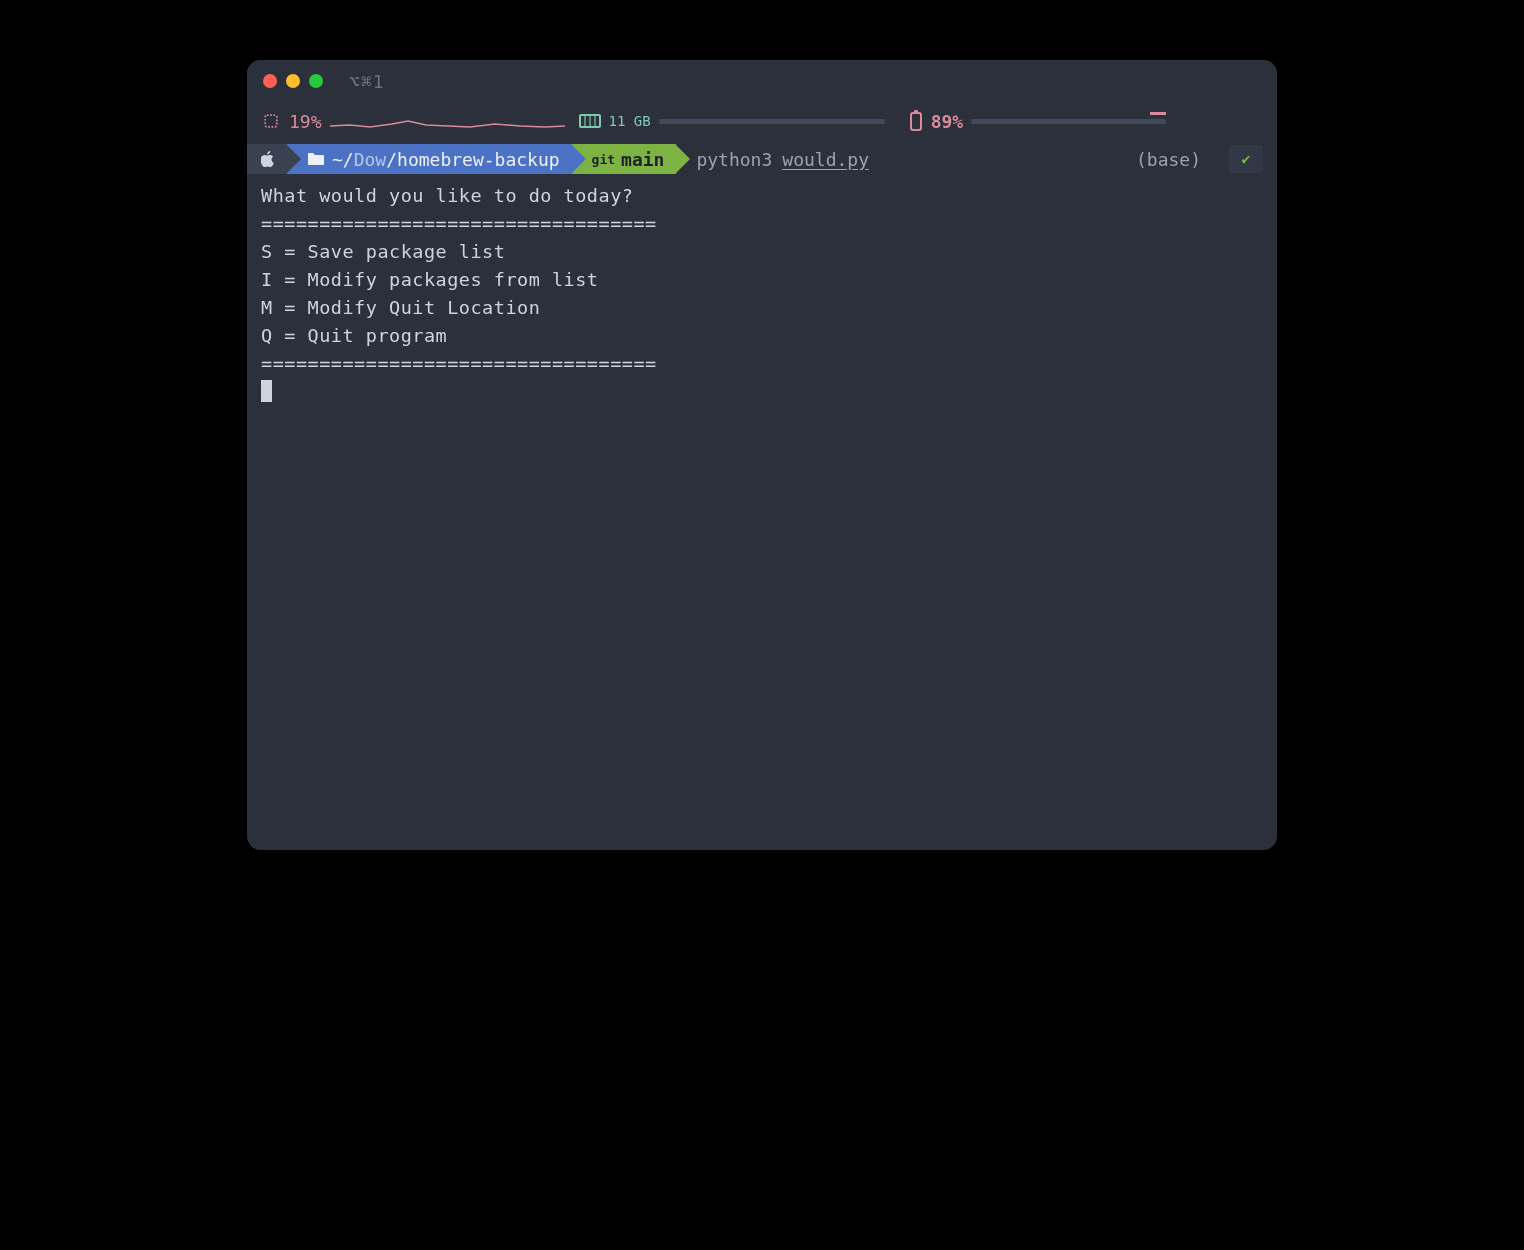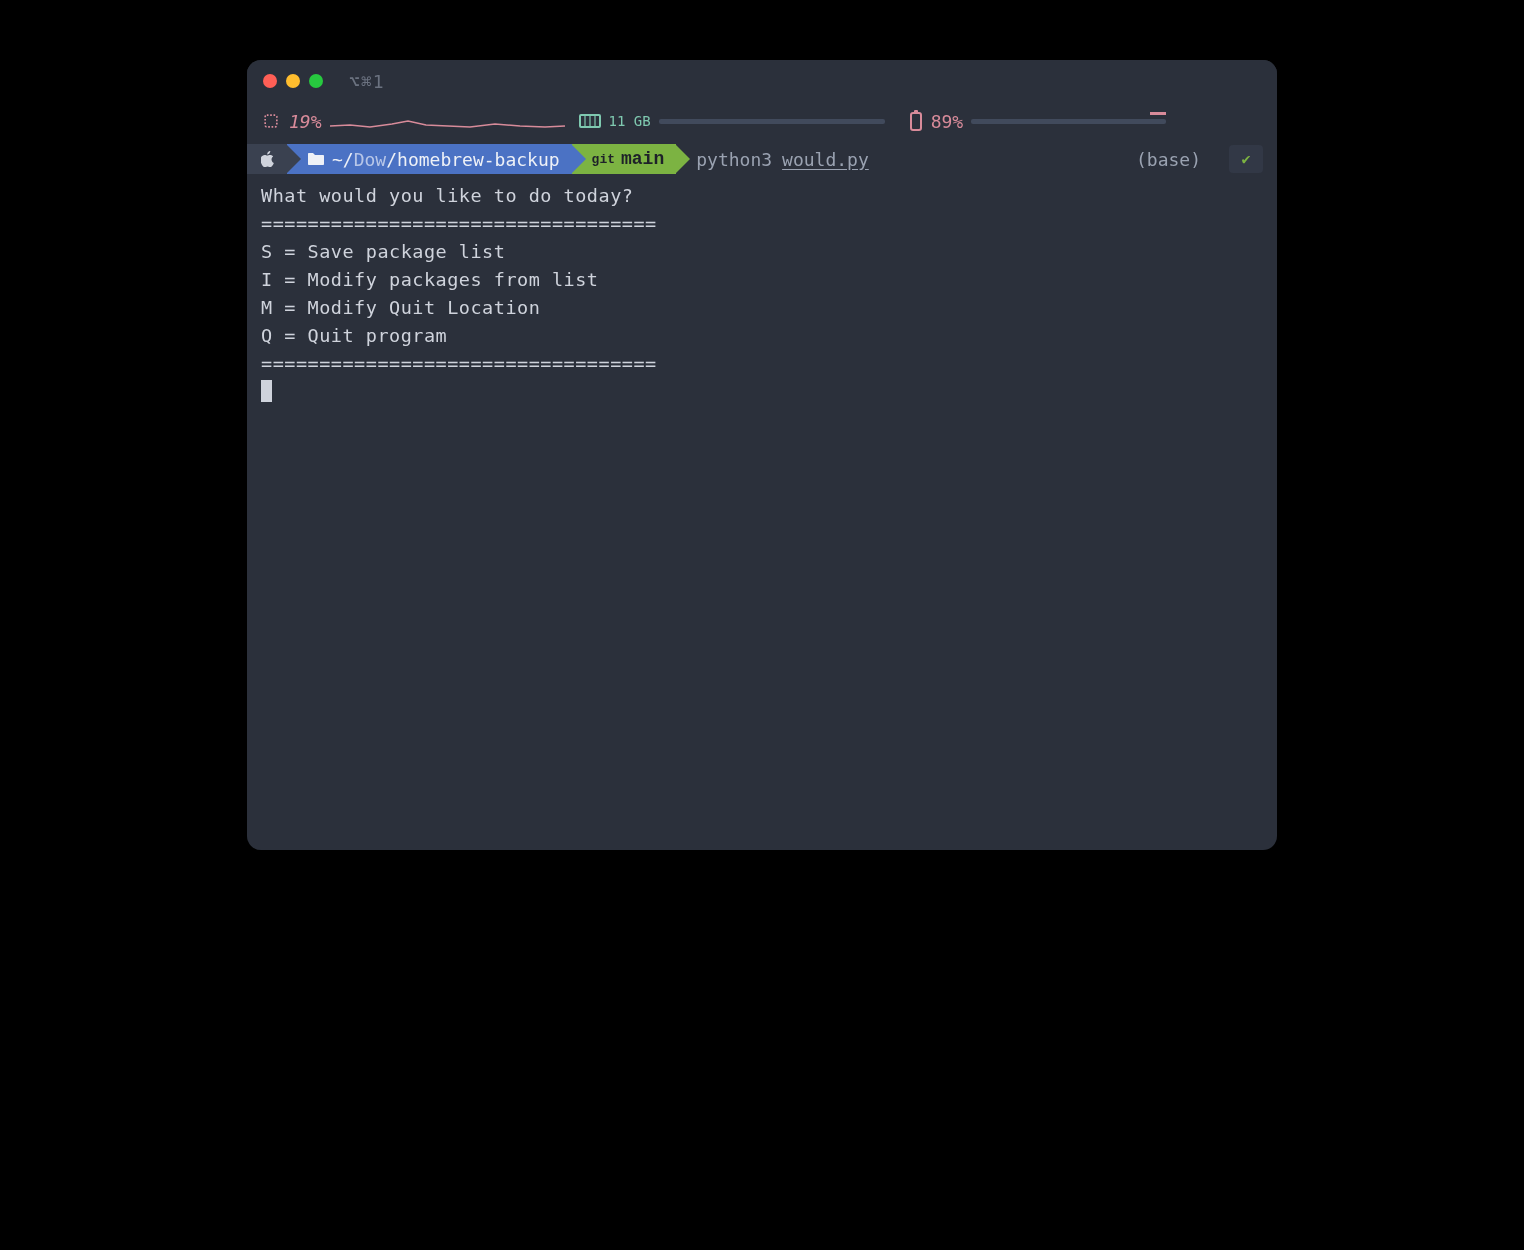--- a/index.html
+++ b/index.html
@@ -71,23 +71,23 @@
     display: flex;
     align-items: center;
     padding: 0 14px;
     gap: 14px;
   }
   .stat-group {
     display: flex;
     align-items: center;
     gap: 8px;
   }
-  .stat-label-cpu { color: #d88b9a; font-size: 18px; font-weight: 500; font-style: italic; }
+  .stat-label-cpu { color: #d88b9a; font-size: 18px; font-weight: 500; }
   .stat-label-mem { color: #7fc9b0; font-size: 14px; font-weight: 500; }
-  .stat-label-bat { color: #d88b9a; font-size: 18px; font-weight: 400; }
+  .stat-label-bat { color: #d88b9a; font-size: 18px; font-weight: 700; }
   .cpu-icon, .mem-icon, .bat-icon {
     display: inline-flex;
   }
   .cpu-graph {
     width: 235px;
     height: 24px;
     position: relative;
   }
   .mem-bar {
     width: 226px;
@@ -151,21 +151,20 @@
     background: #4b72c4;
     color: #eef1f7;
     font-weight: 500;
   }
   .seg-path .dim { color: #b7c6e8; }
   .seg-path .seg-arrow { border-left: 15px solid #4b72c4; }
   .seg-git {
     background: #7cb342;
     color: #1e2129;
     font-weight: 600;
-    font-family: Liberation Mono, monospace;
   }
   .seg-git .gitlabel { font-size: 13px; font-weight: 700; margin-right: 6px; }
   .seg-git .seg-arrow { border-left: 15px solid #7cb342; }
   .cmd-area {
     display: flex;
     align-items: center;
     gap: 10px;
     margin-left: 20px;
     color: #9aa2b1;
   }

